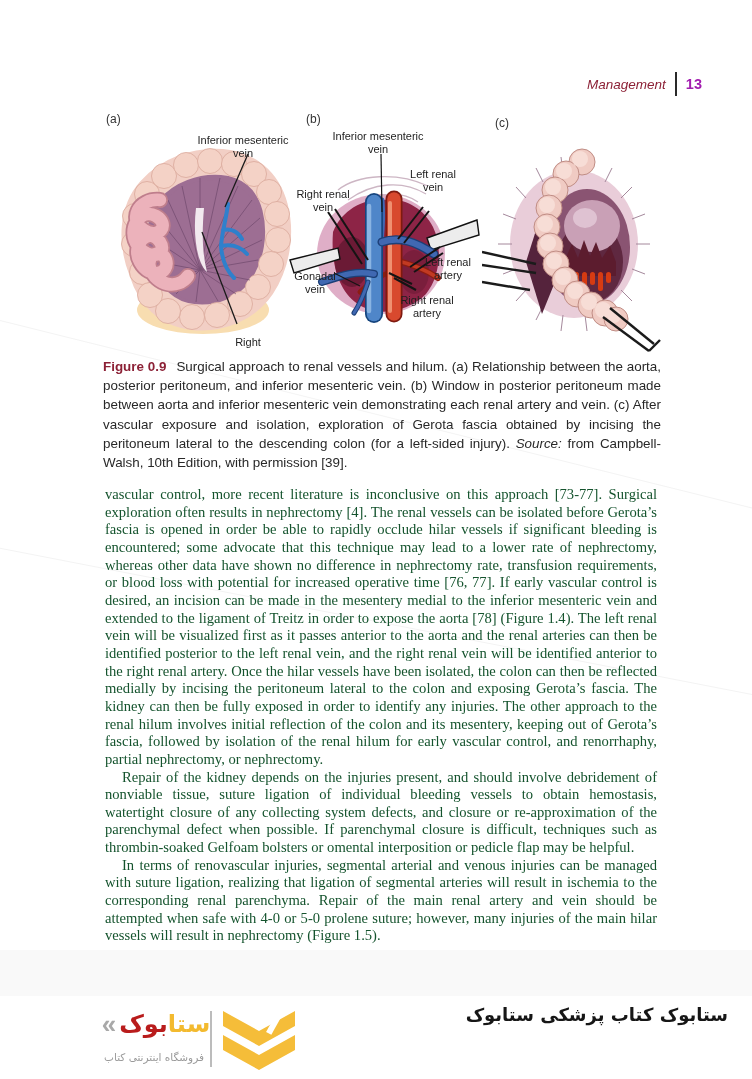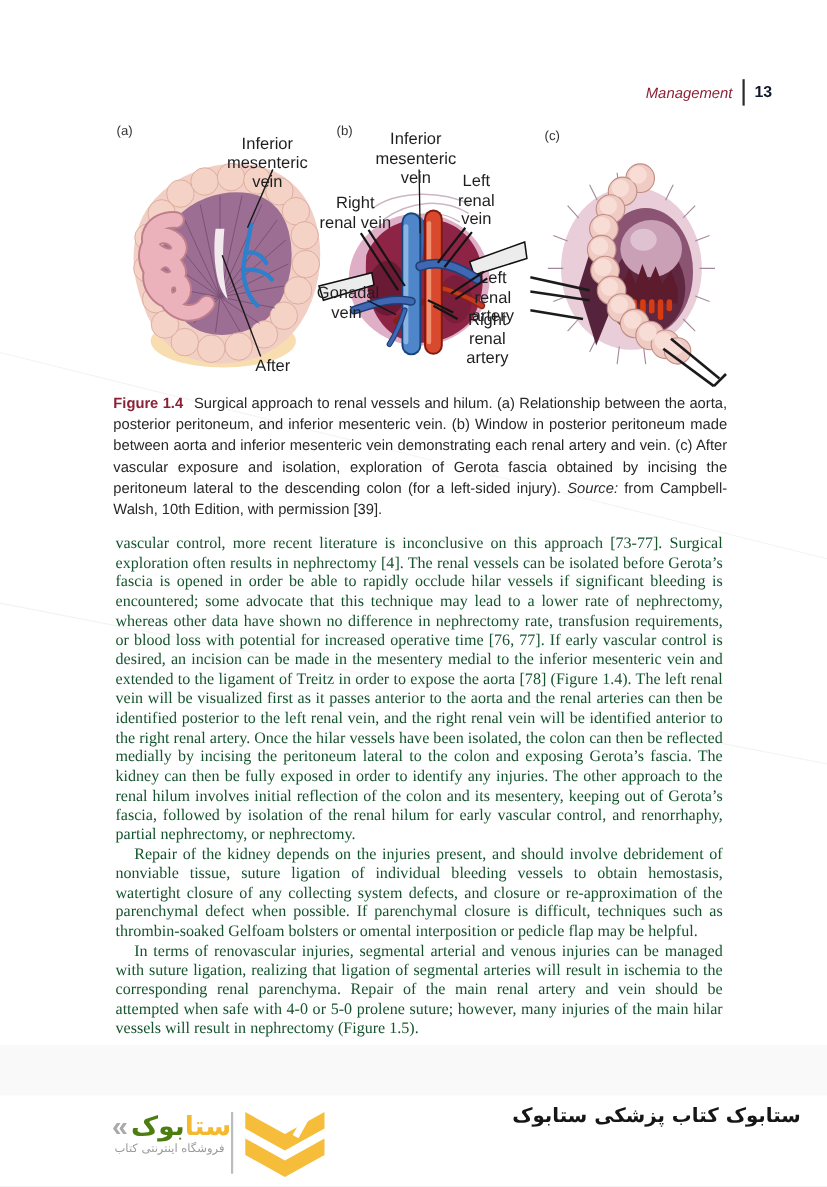--- a/index.html
+++ b/index.html
@@ -6,31 +6,31 @@
   .page{position:relative;width:752px;height:1079px;background:#ffffff;overflow:hidden;
         font-family:"Liberation Sans",sans-serif;}
   
   .scan-line{position:absolute;height:1px;background:rgba(90,90,90,0.07);pointer-events:none;}
   .scan-band{position:absolute;background:rgba(130,130,130,0.05);pointer-events:none;}
 
   
   .header{position:absolute;top:72px;right:50px;display:flex;align-items:center;gap:9px;}
   .header-section{color:#8c2136;font-style:italic;font-size:13.5px;}
   .header-divider{width:2px;height:24px;background:#2a2a2a;}
-  .header-page{color:#0f172a;font-weight:bold;font-size:14.5px;}
+  .header-page{color:#a21caf;font-weight:bold;font-size:14.5px;}
 
   
   .figure{position:absolute;left:100px;top:112px;width:562px;height:244px;}
   .panel{position:absolute;top:0;height:244px;}
   .panel-a{left:0;width:195px;}
   .panel-b{left:188px;width:195px;}
   .panel-c{left:382px;width:180px;}
   .panel svg{position:absolute;left:0;top:0;}
   .panel-tag{position:absolute;font-size:12px;color:#333;}
-  .fig-label{position:absolute;font-size:15px;line-height:1.18;color:#1e1e1e;text-align:center;}
+  .fig-label{position:absolute;font-size:11px;line-height:1.18;color:#1e1e1e;text-align:center;margin-top:12px;}
 
   
   .caption{position:absolute;left:103px;top:357px;width:558px;font-size:13.4px;line-height:19.2px;
            color:#282828;text-align:justify;}
   .caption-label{font-weight:bold;color:#8c2136;margin-right:6px;}
   .caption-source{font-style:italic;}
 
   
   .body-text{position:absolute;left:105px;top:486px;width:552px;font-family:"Liberation Serif",serif;
              font-size:14.6px;line-height:17.65px;color:#14532d;text-align:justify;}
@@ -42,22 +42,22 @@
   .footer-store{position:absolute;top:5px;right:24px;font-size:18px;font-weight:bold;color:#161616;
                 direction:rtl;font-family:"DejaVu Sans",sans-serif;}
   .footer-url{position:absolute;top:36px;right:20px;font-size:20px;font-weight:bold;color:#2e2e2e;
               letter-spacing:4.5px;white-space:nowrap;}
   .footer-url .yellow{color:#f0b429;}
   .logo{position:absolute;left:108px;top:12px;width:96px;text-align:center;}
   .logo-word{display:flex;align-items:center;justify-content:center;gap:3px;}
   .logo-guillemet{color:#a9a9a9;font-size:26px;font-weight:bold;line-height:1;}
   .logo-fa{font-size:24px;font-weight:bold;direction:rtl;font-family:"DejaVu Sans",sans-serif;line-height:1.1;}
   .logo-fa .part1{color:#f3ba2f;}
-  .logo-fa .part2{color:#4d7c0f;}
-  .logo-tagline{font-size:10.5px;color:#9a9a9a;margin-top:1px;direction:rtl;
+  .logo-fa .part2{color:#b91c1c;}
+  .logo-tagline{font-size:10.5px;color:#9a9a9a;margin-top:14px;direction:rtl;
                 font-family:"DejaVu Sans",sans-serif;white-space:nowrap;}
   .logo-divider{position:absolute;left:210px;top:12px;width:2px;height:56px;background:#bcbcbc;}
   .logo-mark{position:absolute;left:222px;top:8px;}
 </style>
 </head>
 <body>
 
 <div class="page">
 
   <div class="scan-line" style="left:-40px;top:310px;width:900px;transform:rotate(14deg);transform-origin:left top;"></div>
@@ -120,21 +120,21 @@
         </g>
         <path d="M60,88 C38,86 28,108 44,118 C60,128 70,112 56,104 C40,95 26,118 38,134 C50,150 68,142 60,130 C50,114 30,132 40,150 C50,168 70,162 66,148 C62,136 46,142 50,156 C56,174 78,178 88,164" fill="none" stroke="#bf7e8c" stroke-width="16" stroke-linecap="round"></path>
         <path d="M60,88 C38,86 28,108 44,118 C60,128 70,112 56,104 C40,95 26,118 38,134 C50,150 68,142 60,130 C50,114 30,132 40,150 C50,168 70,162 66,148 C62,136 46,142 50,156 C56,174 78,178 88,164" fill="none" stroke="#ecb2bb" stroke-width="12.5" stroke-linecap="round"></path>
         <path d="M96,96 L104,96 C102,120 102,140 107,160 C96,150 93,120 96,96 Z" fill="#f2e9ef"></path>
         <path d="M128,92 C126,108 122,120 121,134 M121,134 C130,132 140,134 147,142 M121,134 C122,148 126,158 134,166 M123,118 C131,116 138,120 142,127" fill="none" stroke="#2f80cc" stroke-width="4" stroke-linecap="round"></path>
         <line x1="148" y1="42" x2="125" y2="95" stroke="#1a1a1a" stroke-width="1.3"></line>
         <line x1="137" y1="212" x2="102" y2="120" stroke="#1a1a1a" stroke-width="1.3"></line>
       </svg>
       <div class="panel-tag" style="left:6px;top:0;">(a)</div>
       <div class="fig-label" style="left:95px;top:10px;width:96px;">Inferior mesenteric vein</div>
-      <div class="fig-label" style="left:126px;top:212px;width:44px;">After</div>
+      <div class="fig-label" style="left:126px;top:212px;width:44px;">Right</div>
     </div>
 
     <div class="panel panel-b">
       <svg width="195" height="244" viewBox="0 0 195 244">
         <ellipse cx="93" cy="142" rx="64" ry="60" fill="#dfaec7"></ellipse>
         <g stroke="#cdb6c4" stroke-width="1.3" fill="none">
           <path d="M50,78 C70,62 110,60 140,74"></path>
           <path d="M60,88 C85,70 115,68 138,82"></path>
           <path d="M70,95 C90,80 112,78 130,90"></path>
         </g>
@@ -171,21 +171,21 @@
           <line x1="124" y1="172" x2="101" y2="161" stroke-width="2"></line>
           <line x1="128" y1="178" x2="106" y2="166" stroke-width="2"></line>
         </g>
       </svg>
       <div class="panel-tag" style="left:18px;top:0;">(b)</div>
       <div class="fig-label" style="left:42px;top:6px;width:96px;">Inferior mesenteric vein</div>
       <div class="fig-label" style="left:2px;top:64px;width:66px;text-align:center;">Right renal vein</div>
       <div class="fig-label" style="left:114px;top:44px;width:62px;">Left renal vein</div>
       <div class="fig-label" style="left:0;top:146px;width:54px;">Gonadal vein</div>
       <div class="fig-label" style="left:129px;top:132px;width:62px;">Left renal artery</div>
-      <div class="fig-label" style="left:105px;top:170px;width:68px;padding-left:16px;">Right renal artery</div>
+      <div class="fig-label" style="left:105px;top:170px;width:68px;">Right renal artery</div>
     </div>
 
     <div class="panel panel-c">
       <svg width="180" height="244" viewBox="0 0 180 244">
         <ellipse cx="92" cy="132" rx="64" ry="74" fill="#e9cdd9"></ellipse>
         <g stroke="#a4889b" stroke-width="1">
           <line x1="154" y1="132" x2="168" y2="132"></line>
             <line x1="150" y1="157" x2="163" y2="162"></line>
           <line x1="139" y1="178" x2="150" y2="189"></line>
             <line x1="123" y1="194" x2="130" y2="208"></line>
@@ -256,21 +256,21 @@
           <line x1="128" y1="196" x2="172" y2="232"></line>
           <line x1="121" y1="205" x2="167" y2="239"></line>
           <line x1="167" y1="239" x2="178" y2="228"></line>
         </g>
       </svg>
       <div class="panel-tag" style="left:13px;top:4px;">(c)</div>
     </div>
   </div>
 
   <div class="caption">
-    <span class="caption-label">Figure 1.4</span>
+    <span class="caption-label">Figure 0.9</span>
     <span>Surgical approach to renal vessels and hilum. (a) Relationship between the aorta, posterior peritoneum, and inferior mesenteric vein. (b) Window in posterior peritoneum made between aorta and inferior mesenteric vein demonstrating each renal artery and vein. (c) After vascular exposure and isolation, exploration of Gerota fascia obtained by incising the peritoneum lateral to the descending colon (for a left-sided injury).</span>
     <span class="caption-source">Source:</span>
     <span>from Campbell-Walsh, 10th Edition, with permission [39].</span>
   </div>
 
   <div class="body-text">
     <p>vascular control, more recent literature is inconclusive on this approach [73-77]. Surgical exploration often results in nephrectomy [4]. The renal vessels can be isolated before Gerota’s fascia is opened in order be able to rapidly occlude hilar vessels if significant bleeding is encountered; some advocate that this technique may lead to a lower rate of nephrectomy, whereas other data have shown no difference in nephrectomy rate, transfusion requirements, or blood loss with potential for increased operative time [76, 77]. If early vascular control is desired, an incision can be made in the mesentery medial to the inferior mesenteric vein and extended to the ligament of Treitz in order to expose the aorta [78] (Figure 1.4). The left renal vein will be visualized first as it passes anterior to the aorta and the renal arteries can then be identified posterior to the left renal vein, and the right renal vein will be identified anterior to the right renal artery. Once the hilar vessels have been isolated, the colon can then be reflected medially by incising the peritoneum lateral to the colon and exposing Gerota’s fascia. The kidney can then be fully exposed in order to identify any injuries. The other approach to the renal hilum involves initial reflection of the colon and its mesentery, keeping out of Gerota’s fascia, followed by isolation of the renal hilum for early vascular control, and renorrhaphy, partial nephrectomy, or nephrectomy.</p>
     <p class="indent">Repair of the kidney depends on the injuries present, and should involve debridement of nonviable tissue, suture ligation of individual bleeding vessels to obtain hemostasis, watertight closure of any collecting system defects, and closure or re-approximation of the parenchymal defect when possible. If parenchymal closure is difficult, techniques such as thrombin-soaked Gelfoam bolsters or omental interposition or pedicle flap may be helpful.</p>
     <p class="indent">In terms of renovascular injuries, segmental arterial and venous injuries can be managed with suture ligation, realizing that ligation of segmental arteries will result in ischemia to the corresponding renal parenchyma. Repair of the main renal artery and vein should be attempted when safe with 4-0 or 5-0 prolene suture; however, many injuries of the main hilar vessels will result in nephrectomy (Figure 1.5).</p>
   </div>

